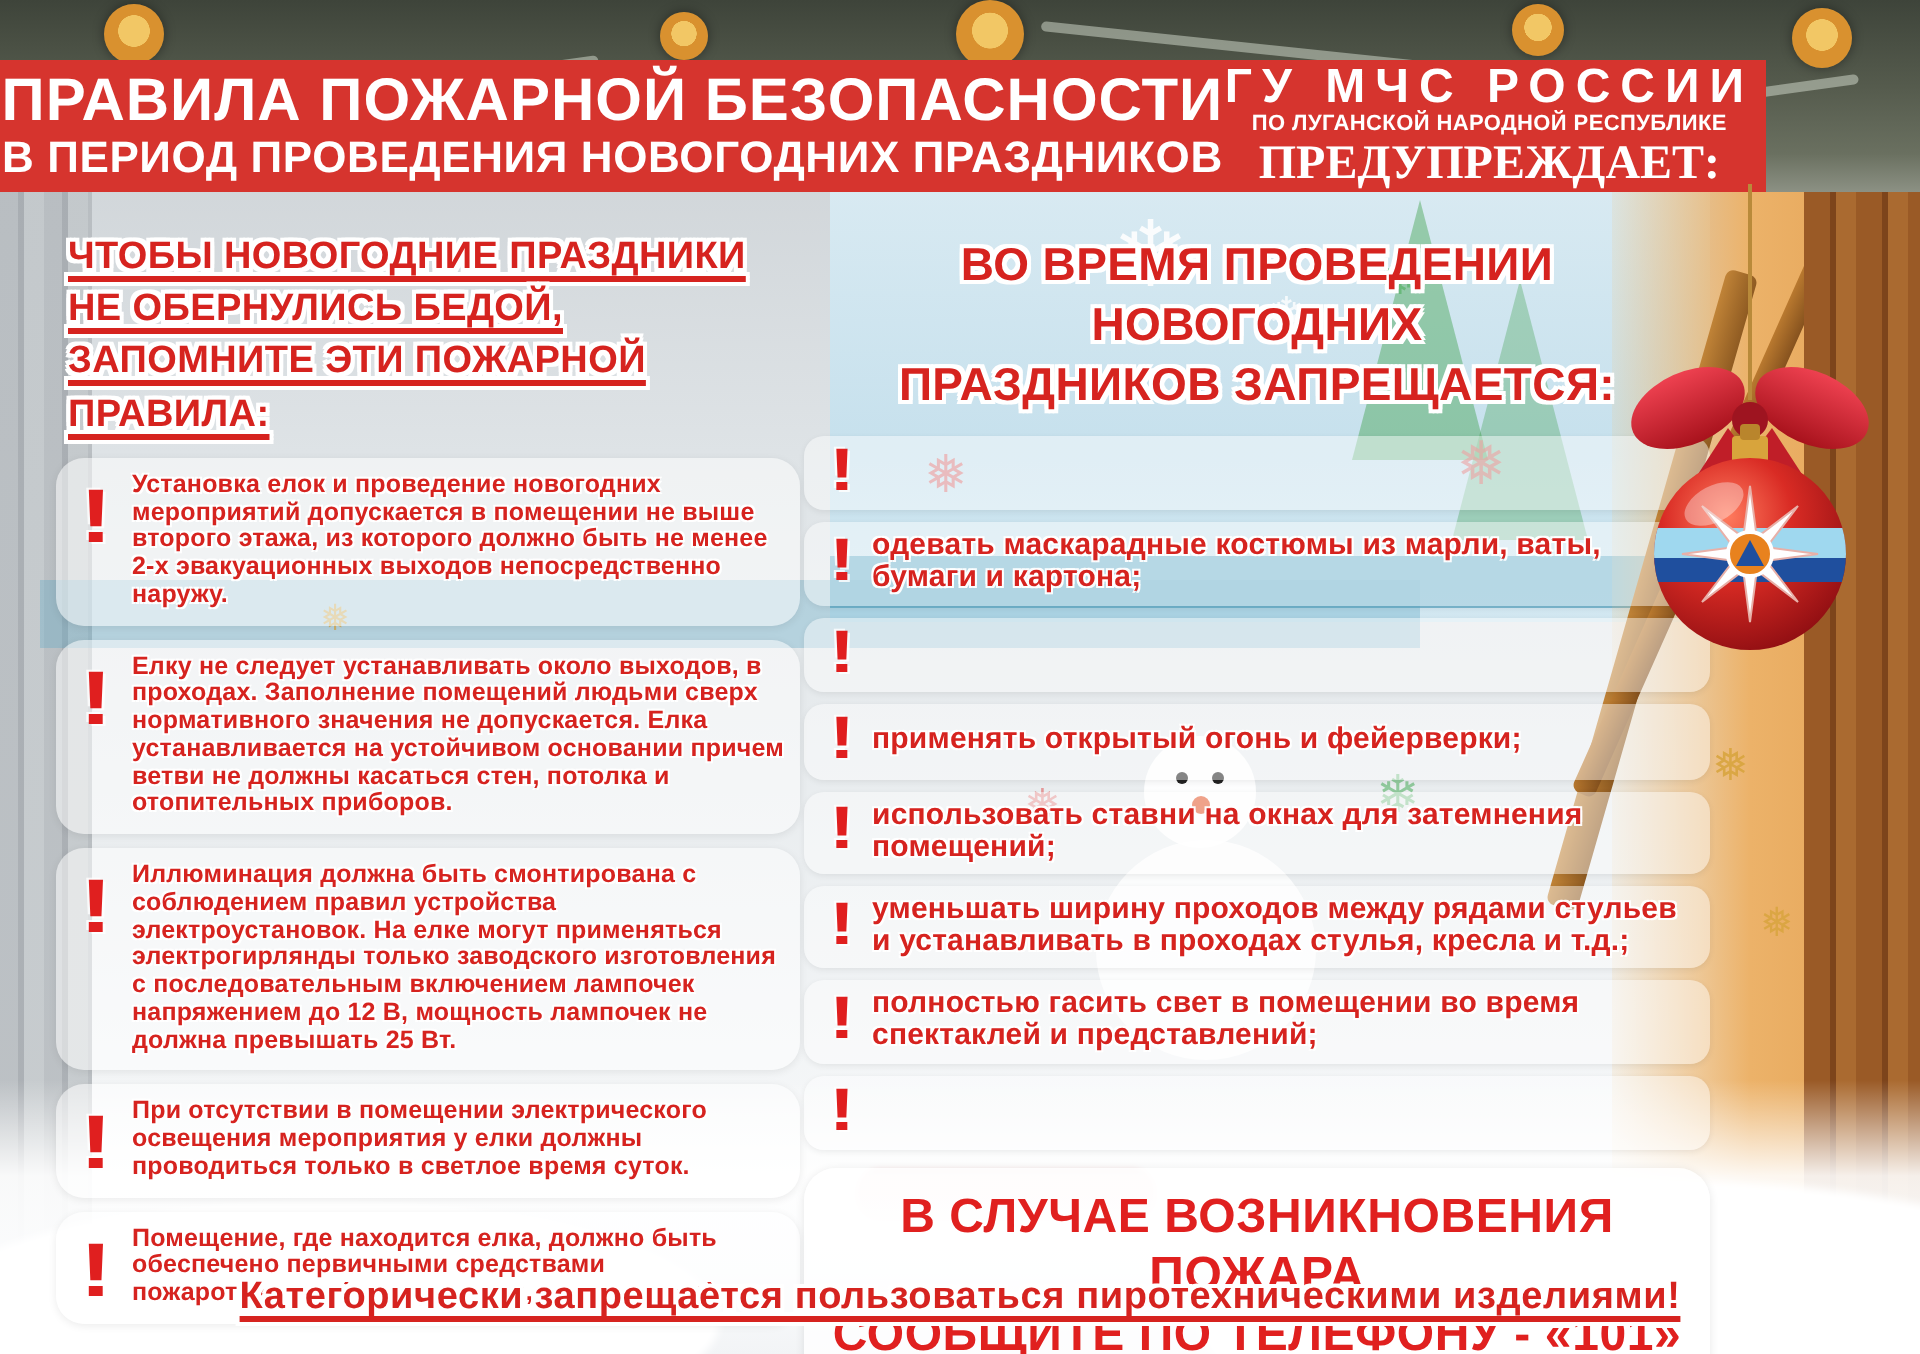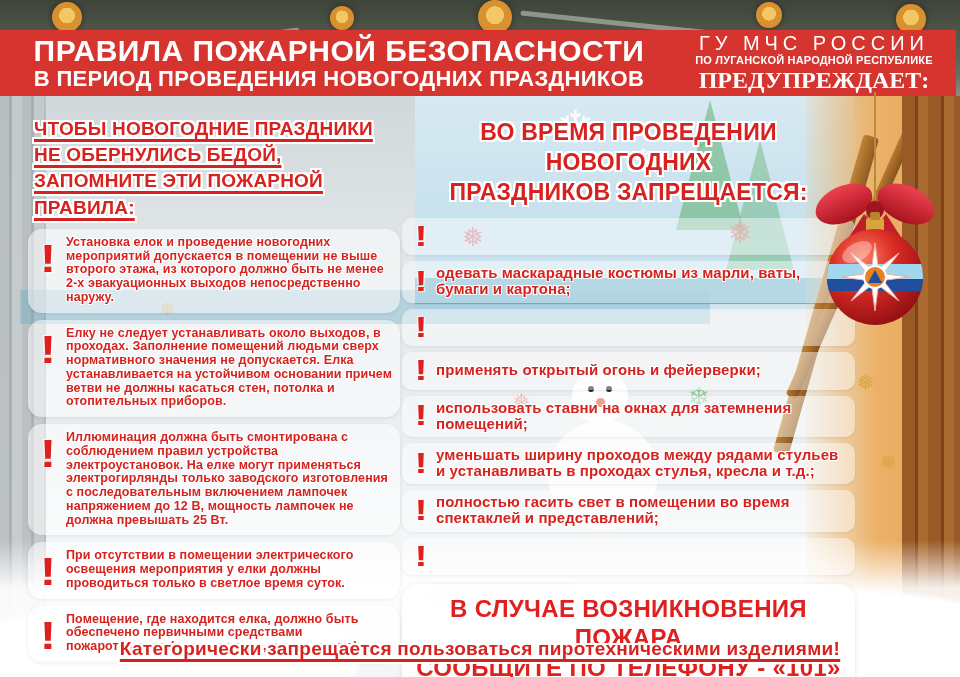--- a/index.html
+++ b/index.html
@@ -34,26 +34,26 @@
   .tree { width:0; height:0; border-left:34px solid transparent; border-right:34px solid transparent;
     border-bottom:130px solid rgba(60,160,72,.42); }
   .flake { color:#ffffff; opacity:.9; line-height:1; }
   .snowman-head { left:572px; top:368px; width:56px; height:56px; border-radius:50%; background:rgba(255,255,255,.9); }
   .snowman-eye { width:6px; height:6px; border-radius:50%; background:#222; }
   .snowman-nose { width:9px; height:9px; border-radius:50%; background:#e2572b; }
   .snowman-body { left:548px; top:420px; width:110px; height:110px; border-radius:50%; background:rgba(255,255,255,.8); }
   .garland-blob { left:428px; top:584px; width:150px; height:26px; border-radius:12px; background:rgba(198,34,44,.5); filter:blur(1px); }
 
   
-  .banner { left:0; top:30px; width:956px; height:66px; background:#d6342e; display:flex; z-index:3; }
+  .banner { left:0; top:30px; width:883px; height:66px; background:#d6342e; display:flex; z-index:3; }
   .banner-title { width:678px; display:flex; flex-direction:column; justify-content:center; align-items:center; color:#fff; }
   .banner-title .l1 { font-size:30px; font-weight:bold; letter-spacing:.5px; line-height:1.08; white-space:nowrap; }
   .banner-title .l2 { font-size:22px; font-weight:bold; letter-spacing:.3px; line-height:1.1; white-space:nowrap;text-align:right; }
   .banner-agency { width:272px; color:#fff; text-align:center; display:flex; flex-direction:column; justify-content:center; padding-right:6px; }
-  .banner-agency .a1 { font-size:20px; font-weight:normal; letter-spacing:5px; line-height:1.05; white-space:nowrap; }
+  .banner-agency .a1 { font-size:24px; font-weight:bold; letter-spacing:5px; line-height:1.05; white-space:nowrap; }
   .banner-agency .a2 { font-size:11px; font-weight:bold; letter-spacing:.2px; line-height:1.2; white-space:nowrap; }
   .banner-agency .a3 { font-family:"Liberation Serif","DejaVu Serif",serif; font-size:24px; font-weight:bold; line-height:1.05; white-space:nowrap; }
 
   
   .red-outline {
     color:#d6231f;
     text-shadow:-2px -2px 0 #fff,2px -2px 0 #fff,-2px 2px 0 #fff,2px 2px 0 #fff,
                 -2px 0 0 #fff,2px 0 0 #fff,0 -2px 0 #fff,0 2px 0 #fff;
   }
   .red-outline-sm {

